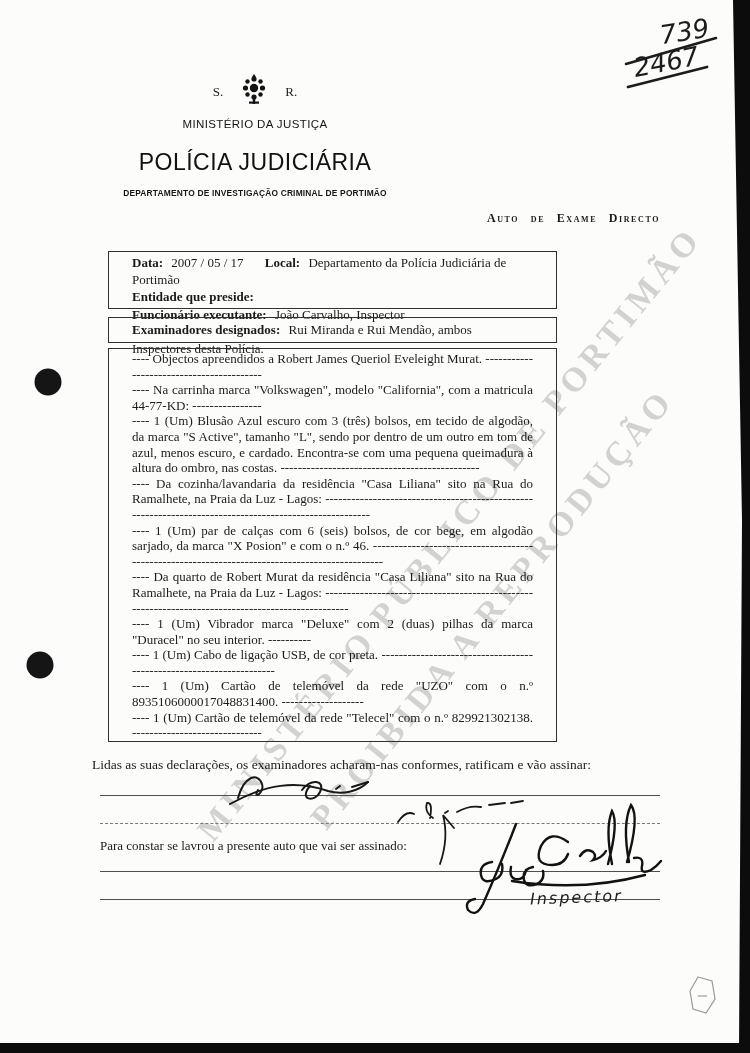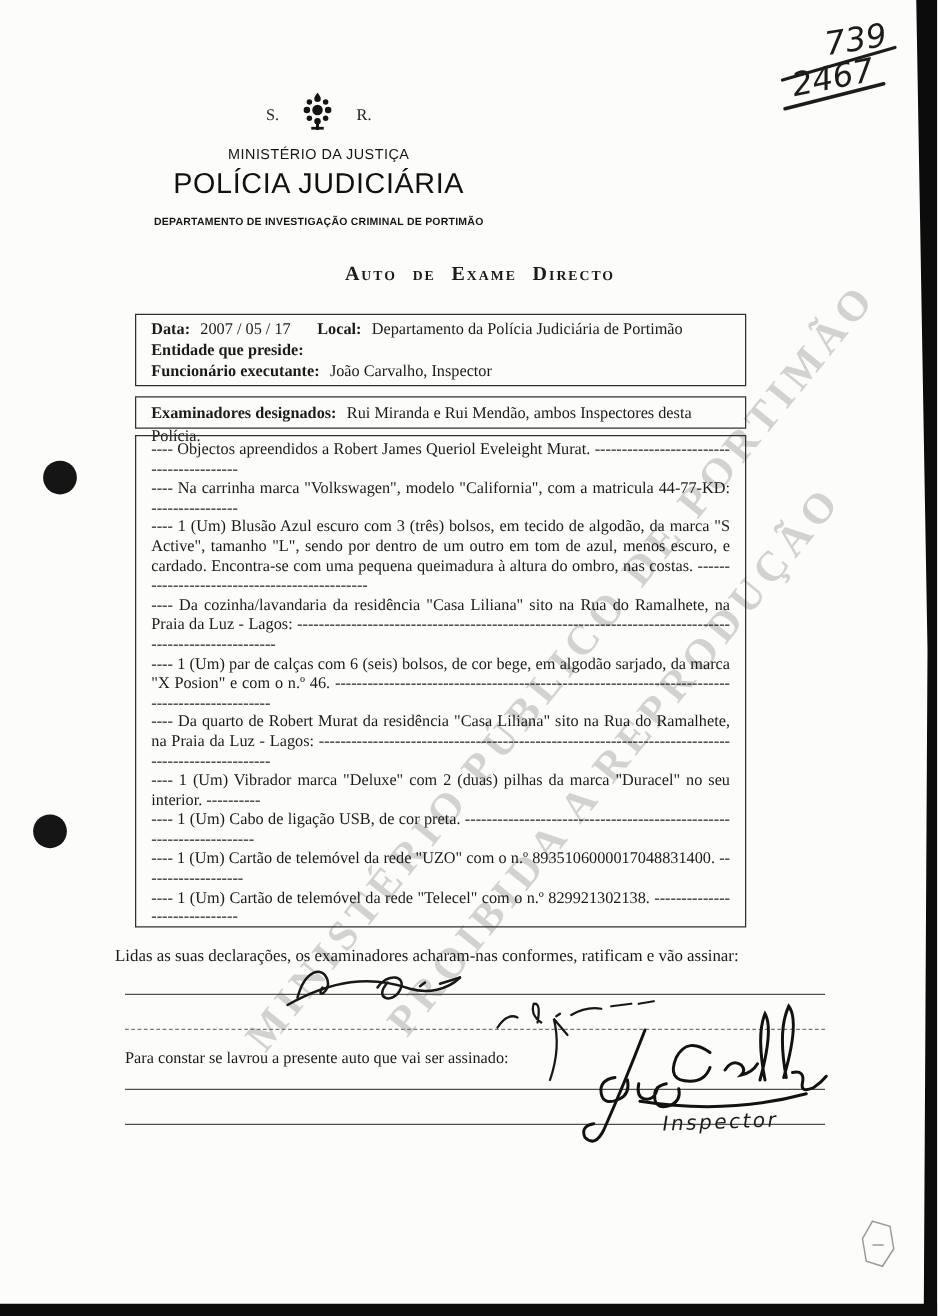--- a/index.html
+++ b/index.html
@@ -9,31 +9,31 @@
   .wm{position:absolute;white-space:nowrap;color:rgba(125,125,125,.33);
       font-family:"Liberation Serif",serif;z-index:1;font-weight:bold}
   .wm1{font-size:34px;letter-spacing:5px;left:60px;top:515px;transform:rotate(-51deg)}
   .wm2{font-size:34px;letter-spacing:5px;left:215px;top:590px;transform:rotate(-51deg)}
   
   .agency{position:absolute;left:100px;top:74px;width:310px;text-align:center;
           font-family:"Liberation Sans",sans-serif;z-index:2}
   .crest-row{display:flex;justify-content:center;align-items:center;gap:13px;
              font-family:"Liberation Serif",serif;font-size:13px;color:#222}
   .ministry{font-size:11.5px;letter-spacing:.4px;margin-top:8px;color:#161616}
-  .org{font-size:23px;letter-spacing:.5px;margin-top:3px;color:#111}
+  .org{font-size:23px;letter-spacing:.5px;margin-top:19px;color:#111}
   .dept{font-size:8.4px;font-weight:bold;letter-spacing:.2px;margin-top:12px;color:#161616}
   .case{position:absolute;left:468px;top:92px;font-size:13.5px;line-height:17.5px;z-index:2}
   .lbl{font-weight:bold}
   .val{margin-left:5px}
-  .doc-title{position:absolute;top:211px;left:108px;width:552px;text-align:center;
-             font-weight:bold;font-variant:small-caps;font-size:16px;letter-spacing:1.6px;
+  .doc-title{position:absolute;top:211px;left:108px;width:552px;text-align:right;
+             font-weight:bold;font-variant:small-caps;font-size:12px;letter-spacing:1.6px;
              word-spacing:7px;z-index:2}
   
-  .box{position:absolute;left:108px;width:489px;border:1.6px solid #303030;
-       padding:2px 12px;font-size:13px;box-sizing:border-box;z-index:2;background:transparent}
+  .box{position:absolute;left:108px;width:449px;border:1.6px solid #303030;
+       padding:2px 23px;font-size:13px;box-sizing:border-box;z-index:2;background:transparent}
   .box1{top:251px;height:58px;line-height:17.2px}
   .box2{top:317px;height:26px;line-height:19px}
   .box3{top:348px;height:394px;line-height:15.6px;overflow:hidden}
   .box3 p{margin:0;text-align:justify}
   .ml18{margin-left:18px}
   .blank{display:inline-block;width:50px}
   
   .ratified{position:absolute;left:92px;top:757px;width:565px;font-size:13.5px;z-index:2}
   .record{position:absolute;left:100px;top:838px;font-size:13px;z-index:2}
   .sigline{position:absolute;height:0;border-top:1px solid #4f4f4f;z-index:2}

